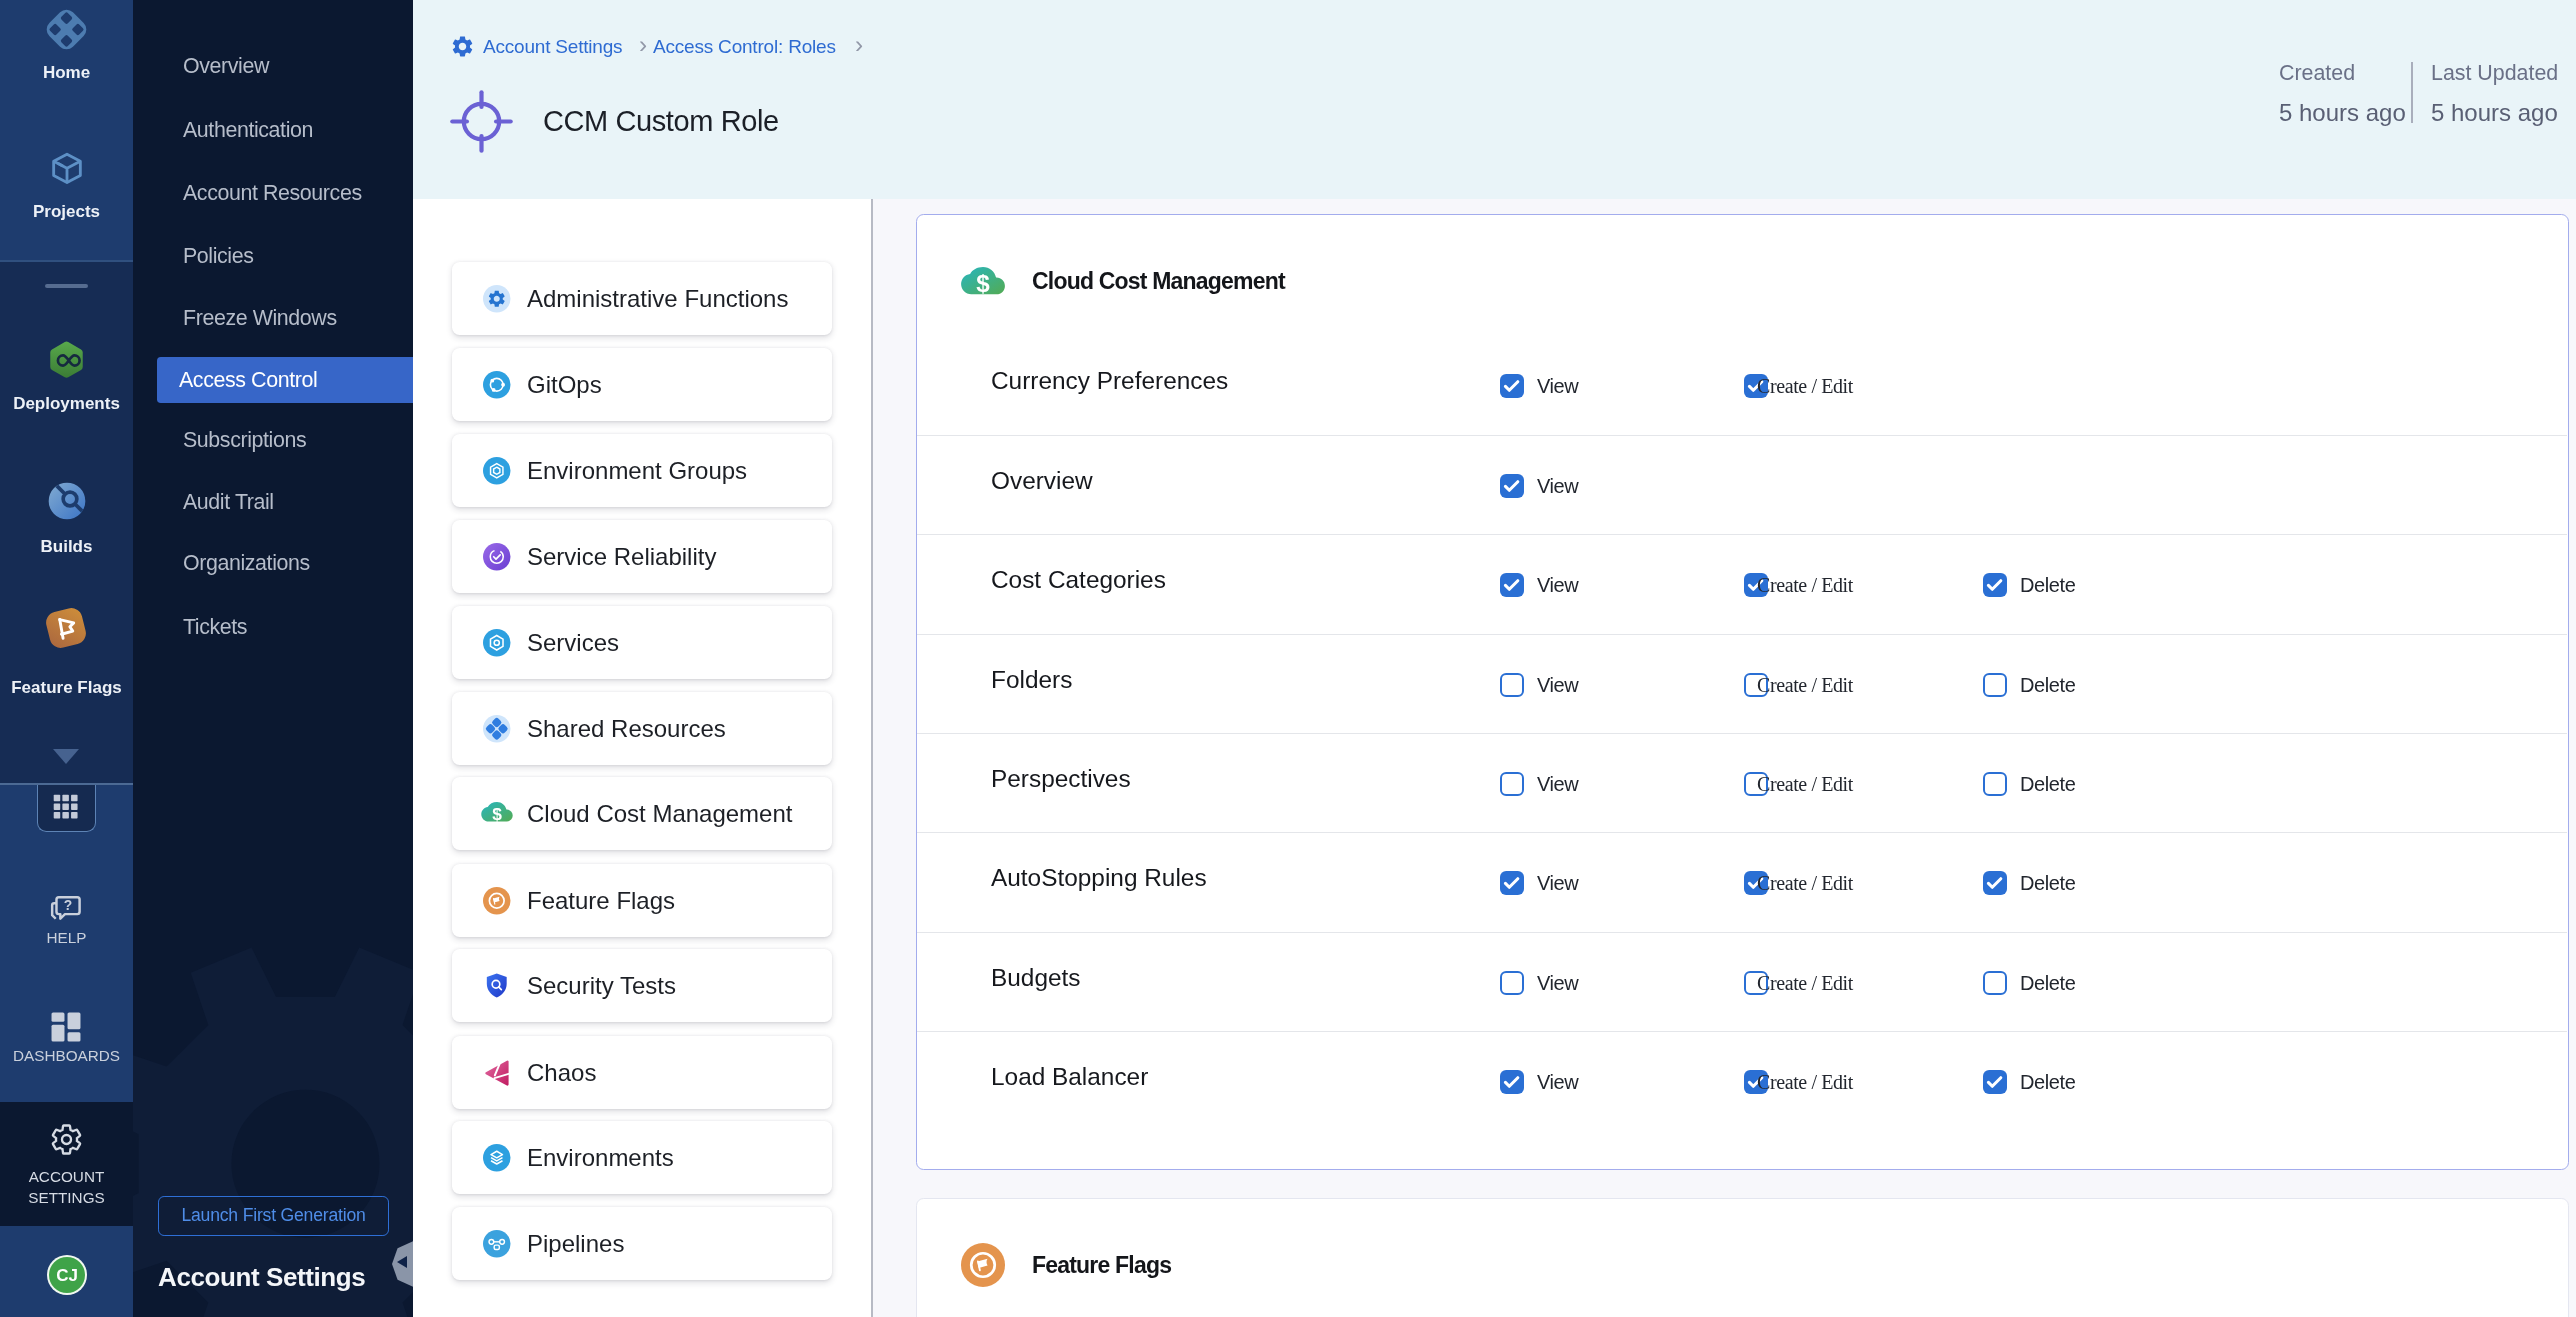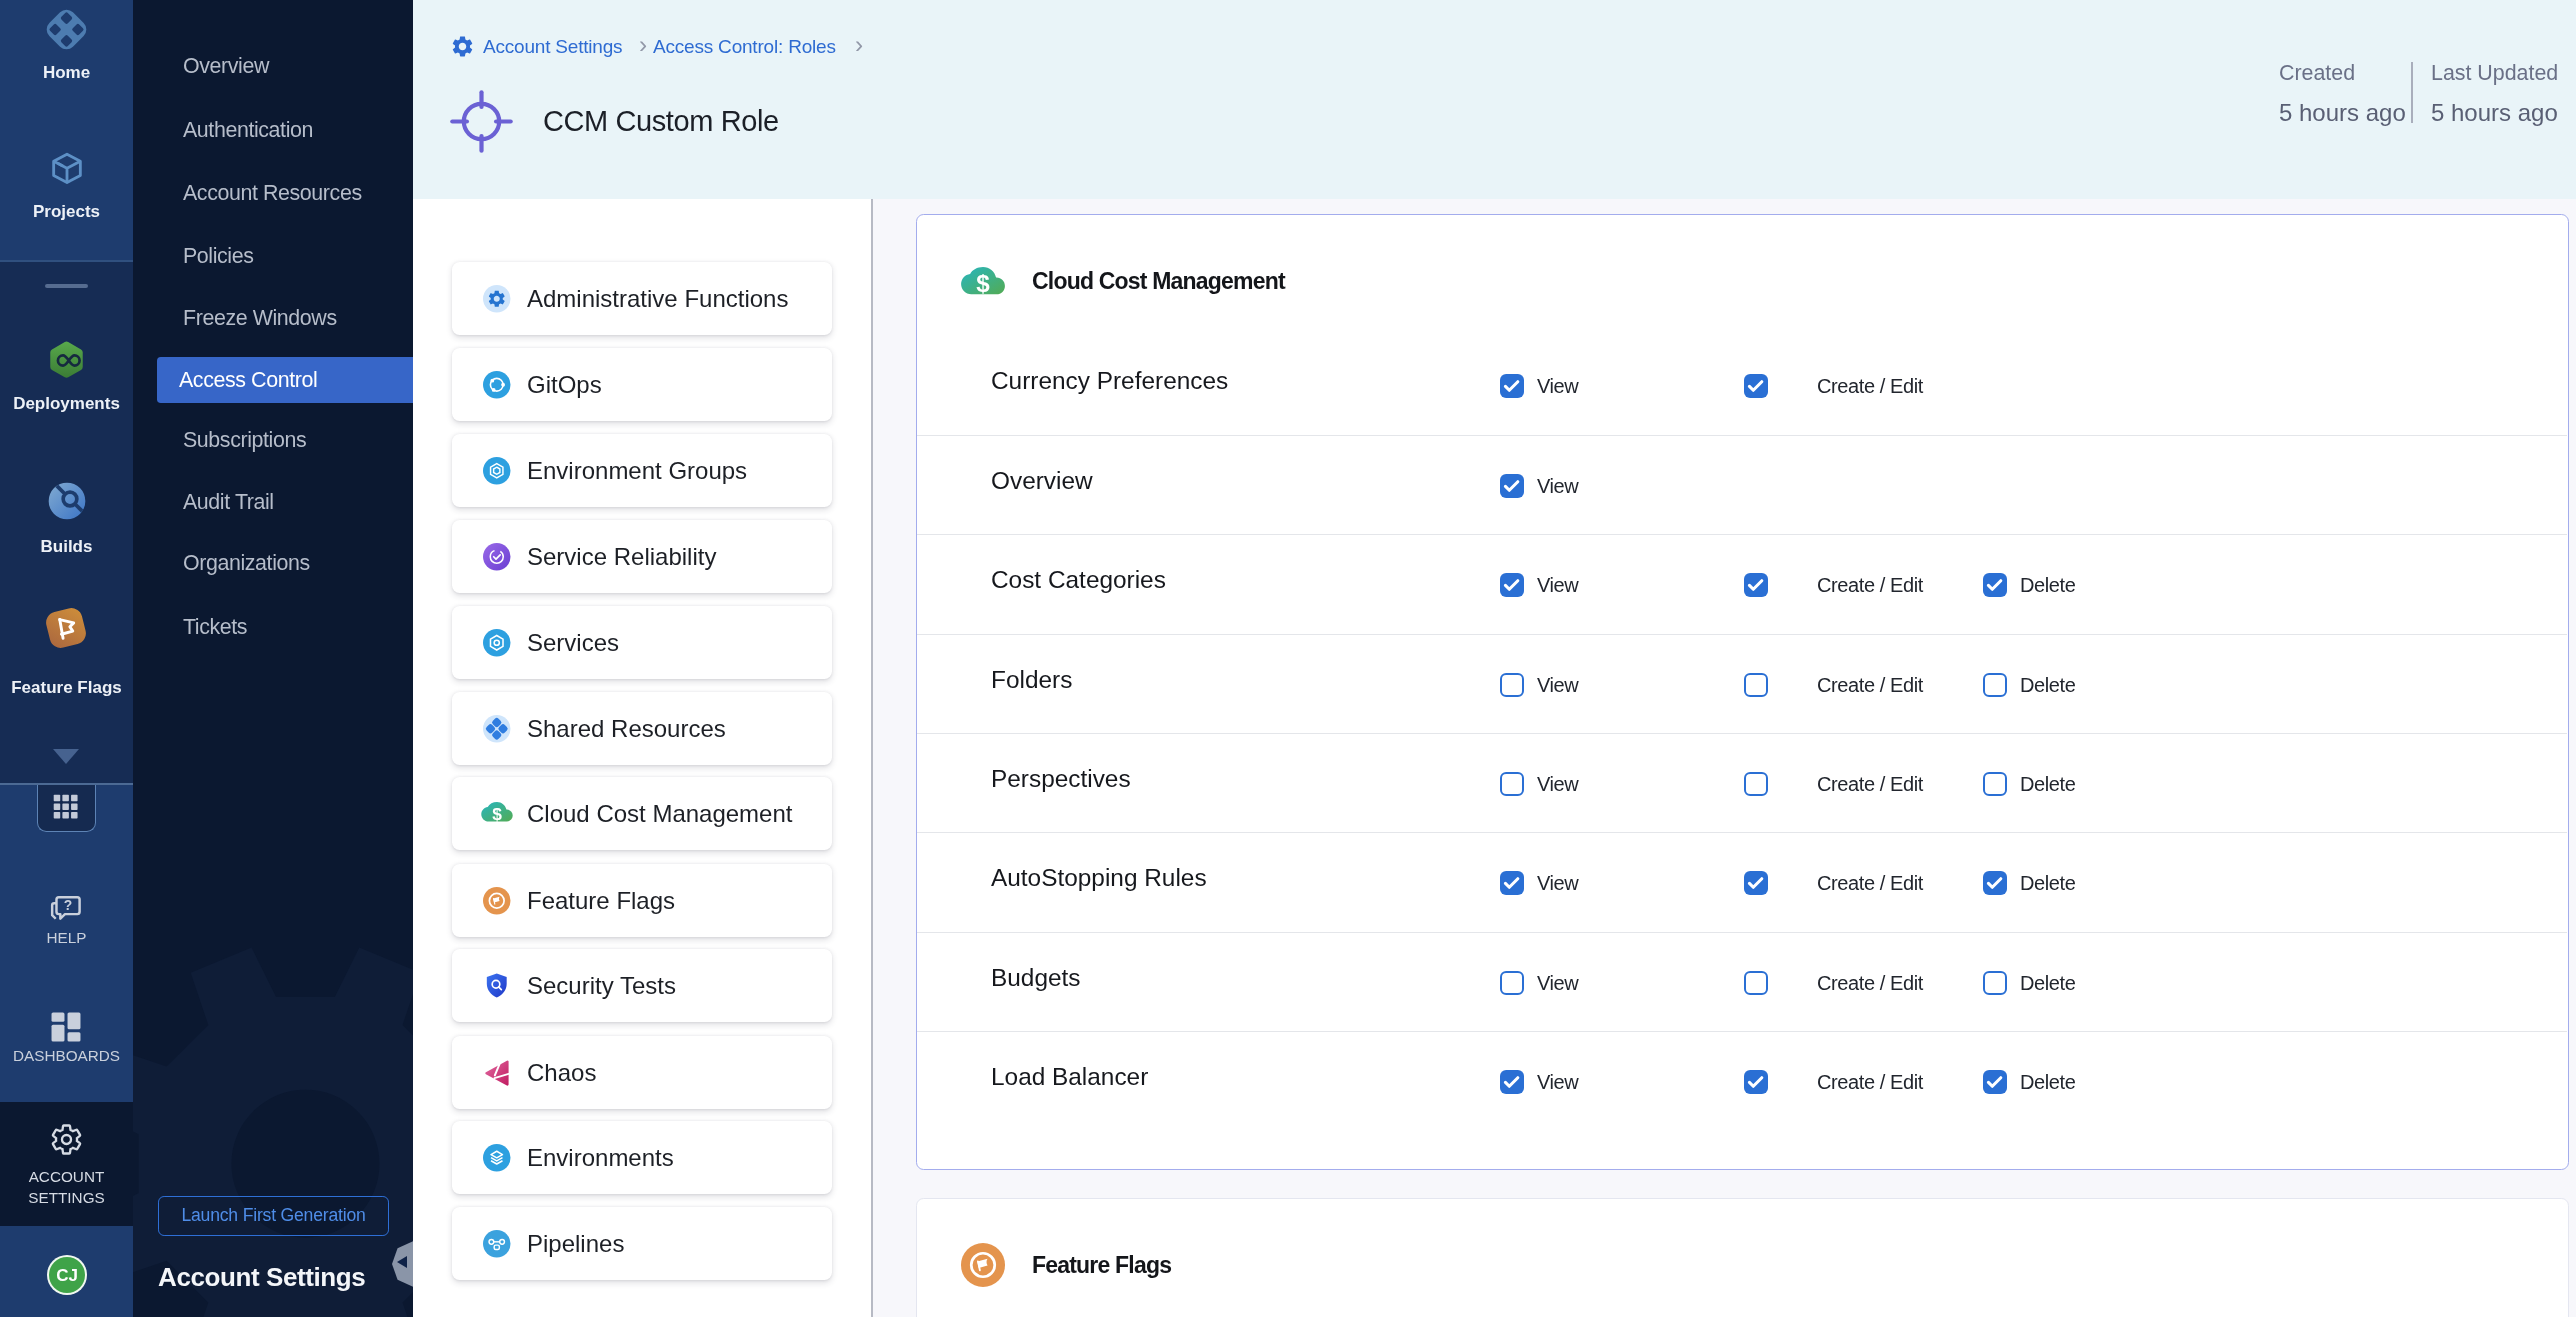--- a/index.html
+++ b/index.html
@@ -33,21 +33,21 @@
 #bigcard2 { position:absolute; left:503px; top:999px; width:1653px; height:344px; background:#ffffff; border:0.8px solid #e4e6f0; border-radius:7.6px; }
 .bc-title { position:absolute; left:115px; top:53px; font-size:23px; letter-spacing:-0.8px; font-weight:700; color:#14161a; }
 .prow { position:absolute; left:0; width:1650px; height:99px; }
 .prow.bt { border-top:1.5px solid #e4e6ea; }
 .prow .rl { position:absolute; left:74px; top:31px; font-size:24.4px; line-height:27.5px; color:#16181d; }
 .cb { position:absolute; top:38px; width:24px; height:24px; border-radius:6.1px; }
 .cb.on { background:#2a6fd4; }
 .cb.off { background:#ffffff; border:2.3px solid #2a6fd4; }
 .cbl { position:absolute; top:38px; font-size:20px; letter-spacing:-0.4px; color:#22262e; line-height:24px; }
 .cbv { left:583px; } .cbc { left:827px; } .cbd { left:1066px; }
-.cbvl { left:620px; } .cbcl { left:900px; } .cbdl { left:1103px; }
+.cbvl { left:620px; } .cbcl { left:840px;font-family:Liberation Serif, serif; } .cbdl { left:1103px; }
 </style>
 </head>
 <body>
 
 <div id="header">
   <svg class="abs" style="left:37px;top:34px" width="25" height="25" viewBox="0 0 24 24">
       <path fill="#2e6bd2" d="M19.14 12.94c.04-.3.06-.61.06-.94 0-.32-.02-.64-.07-.94l2.03-1.58c.18-.14.23-.41.12-.61l-1.92-3.32c-.12-.22-.37-.29-.59-.22l-2.39.96c-.5-.38-1.03-.7-1.62-.94l-.36-2.54c-.04-.24-.24-.41-.48-.41h-3.84c-.24 0-.43.17-.47.41l-.36 2.54c-.59.24-1.13.57-1.62.94l-2.39-.96c-.22-.08-.47 0-.59.22L2.74 8.87c-.12.21-.08.47.12.61l2.03 1.58c-.05.3-.09.63-.09.94s.02.64.07.94l-2.03 1.58c-.18.14-.23.41-.12.61l1.92 3.32c.12.22.37.29.59.22l2.39-.96c.5.38 1.03.7 1.62.94l.36 2.54c.05.24.24.41.48.41h3.84c.24 0 .44-.17.47-.41l.36-2.54c.59-.24 1.13-.56 1.62-.94l2.39.96c.22.08.47 0 .59-.22l1.92-3.32c.12-.22.07-.47-.12-.61l-2.01-1.58zM12 15.6c-1.98 0-3.6-1.62-3.6-3.6s1.62-3.6 3.6-3.6 3.6 1.62 3.6 3.6-1.62 3.6-3.6 3.6z"></path>
     </svg>
   <div class="crumb" style="left:70px">Account Settings</div>
   <div class="chev" style="left:226px">›</div>

